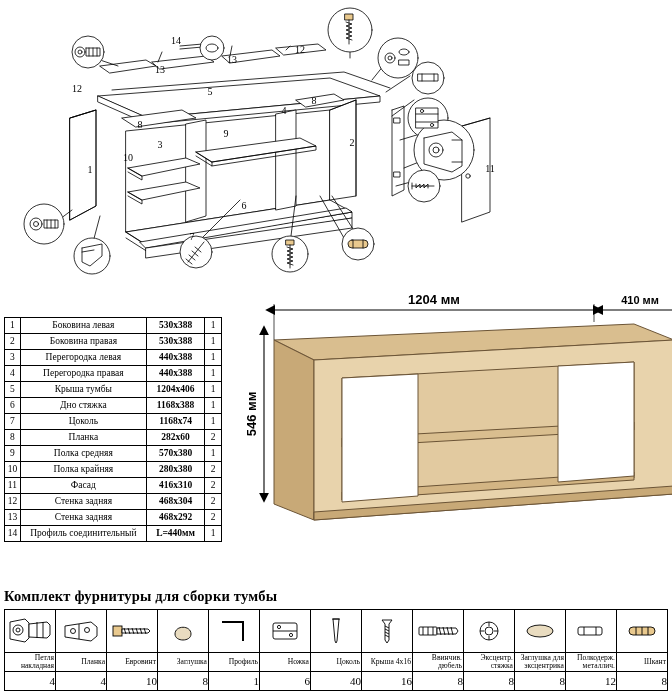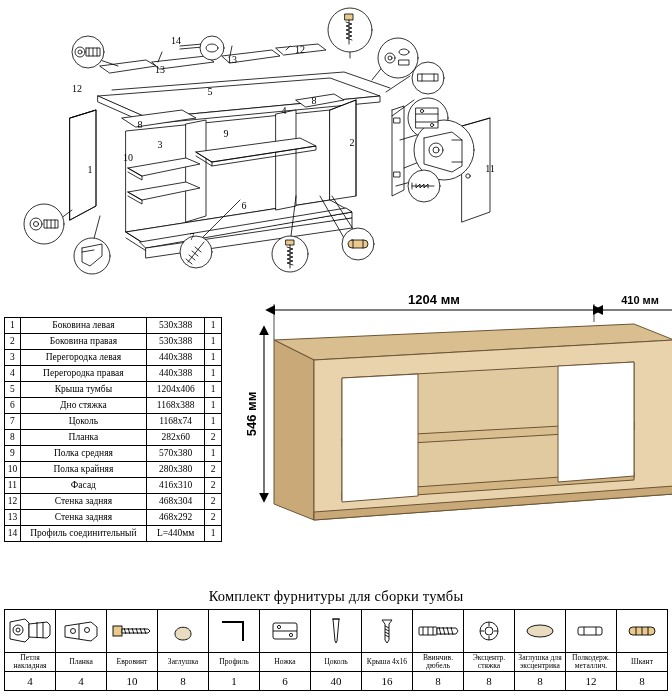--- a/index.html
+++ b/index.html
@@ -49,21 +49,21 @@
   }
   #parts-table td {
     border: 1px solid #000;
     padding: 1px 2px;
     height: 13px;
     line-height: 11px;
     white-space: nowrap;
   }
   #parts-table td.c-idx { width: 11px; text-align: center; }
   #parts-table td.c-name { width: 124px; text-align: center; }
-  #parts-table td.c-size { width: 56px; text-align: center; }
+  #parts-table td.c-size { width: 56px; text-align: center; font-weight: bold; }
   #parts-table td.c-qty { width: 13px; text-align: center; }
 
   
   #product {
     position: absolute;
     left: 242px;
     top: 282px;
     width: 444px;
     height: 290px;
   }
@@ -80,35 +80,36 @@
 
   
   #kit {
     position: absolute;
     left: 4px;
     top: 588px;
     width: 664px;
     height: 108px;
   }
   #kit-title {
-    text-align: center;
+    text-align: left;
     font-family: "Liberation Serif", serif;
     font-size: 14.5px;
     margin: 0 0 4px 0;
     letter-spacing: 0.2px;
+    font-weight: bold;
   }
   #kit-table {
     width: 664px;
     border-collapse: collapse;
     table-layout: fixed;
     font-family: "Liberation Serif", serif;
   }
   #kit-table td {
     border: 1px solid #000;
-    text-align: center;
+    text-align: right;
     vertical-align: middle;
     padding: 0;
     margin-left: 8px;
   }
   #kit-table tr.icons td { height: 42px; }
   #kit-table tr.names td {
     height: 16px;
     font-size: 7.6px;
     line-height: 8px;
     padding: 1px 1px;

